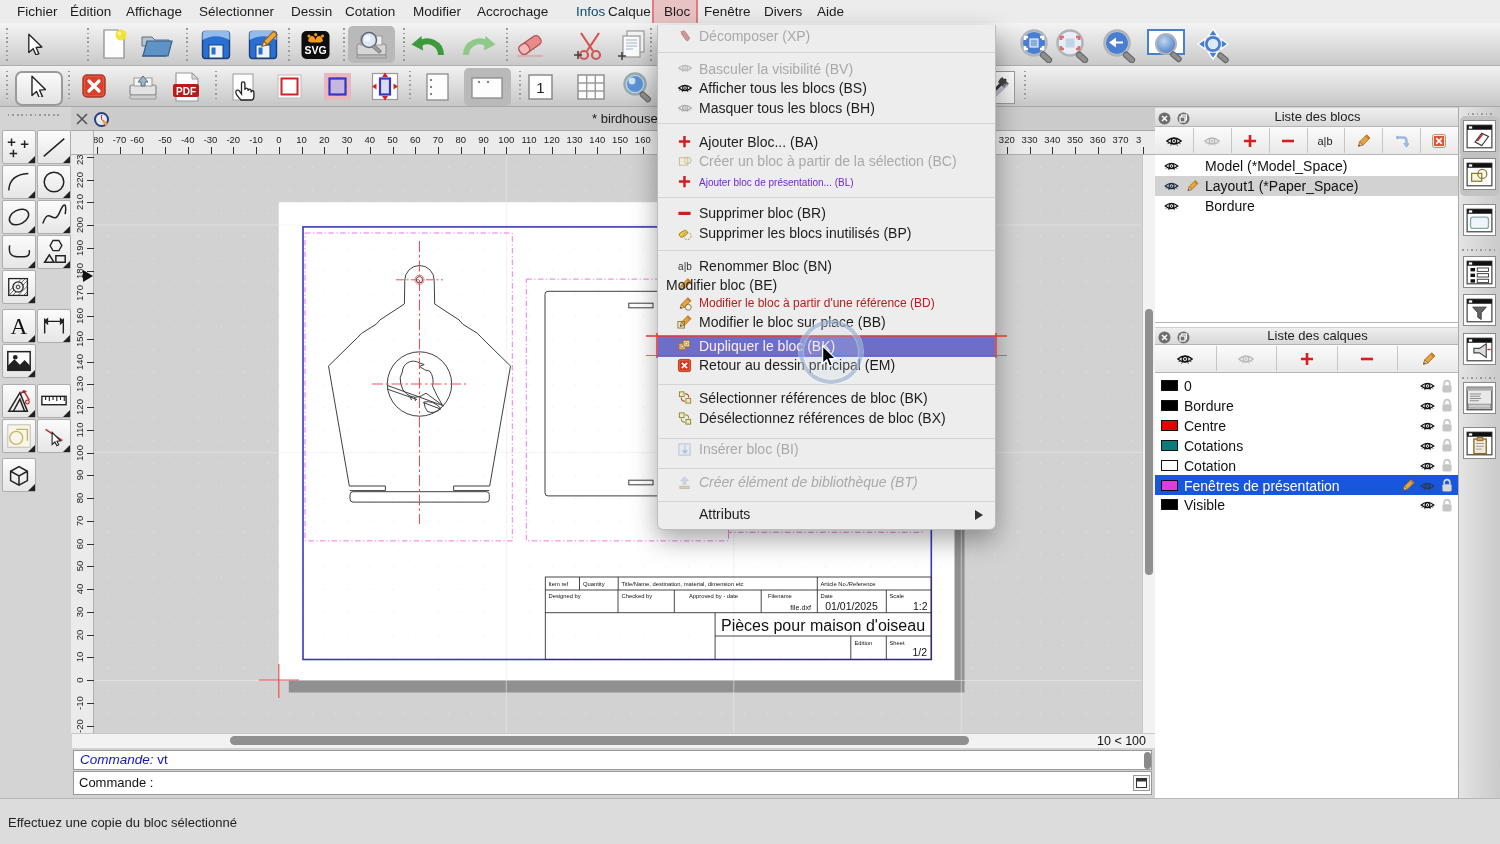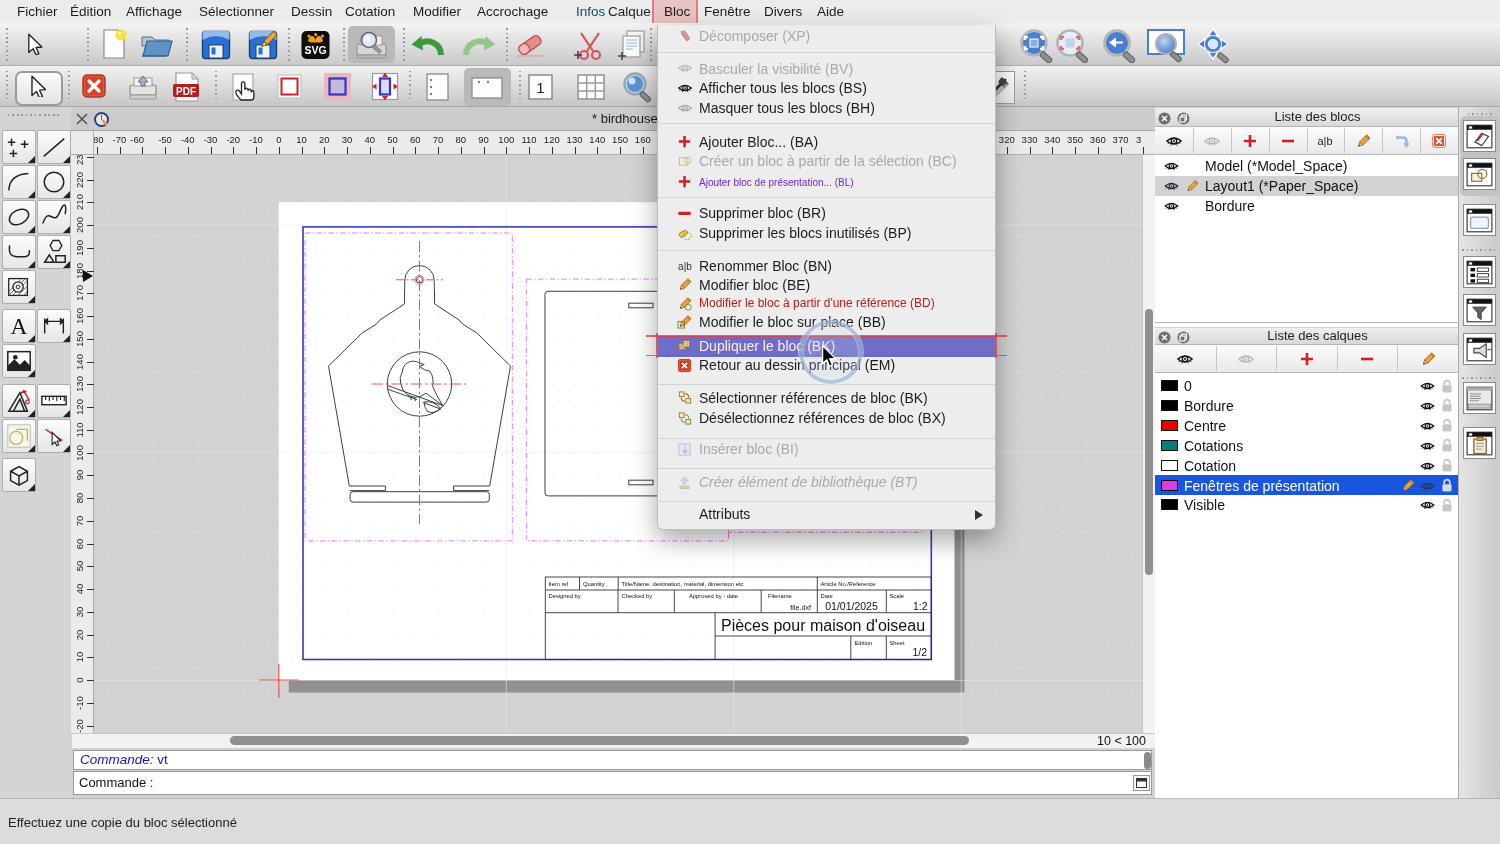--- a/index.html
+++ b/index.html
@@ -994,21 +994,21 @@
     </svg></div>
 <div style="position:absolute;left:699px;top:258.09999999999997px;font-size:14px;color:#1c1c1c;white-space:nowrap;">Renommer Bloc (BN)</div>
 <div style="position:absolute;left:677px;top:277.2px;width:16px;height:16px;"><svg width="15" height="15" viewBox="0 0 16 16">
       <g transform="rotate(45 8 8)">
         <rect x="6.2" y="1" width="4.6" height="10" fill="#e8a33d" stroke="#9a6a1f" stroke-width="0.8"></rect>
         <path d="M6.2 11 L8.5 15 L10.8 11 Z" fill="#e8c89a" stroke="#9a6a1f" stroke-width="0.8"></path>
         <path d="M7.6 13.4 L8.5 15 L9.4 13.4 Z" fill="#333"></path>
         <rect x="6.2" y="1" width="4.6" height="2" fill="#c87f28"></rect>
       </g>
     </svg></div>
-<div style="position:absolute;left:699px;top:276.59999999999997px;font-size:14px;color:#1c1c1c;white-space:nowrap;">Modifier bloc (BE)</div>
+<div style="position:absolute;left:666px;top:276.59999999999997px;font-size:14px;color:#1c1c1c;white-space:nowrap;">Modifier bloc (BE)</div>
 <div style="position:absolute;left:677px;top:296.3px;width:16px;height:16px;"><svg width="15" height="15" viewBox="0 0 16 16">
       <g transform="rotate(45 8 8)">
         <rect x="6.2" y="1" width="4.6" height="10" fill="#e8a33d" stroke="#9a6a1f" stroke-width="0.8"></rect>
         <path d="M6.2 11 L8.5 15 L10.8 11 Z" fill="#e8c89a" stroke="#9a6a1f" stroke-width="0.8"></path>
         <path d="M7.6 13.4 L8.5 15 L9.4 13.4 Z" fill="#333"></path>
         <rect x="6.2" y="1" width="4.6" height="2" fill="#c87f28"></rect>
       </g>
       <circle cx="12" cy="12" r="3.2" fill="none" stroke="#8a7a30" stroke-width="1"></circle>
     </svg></div>
 <div style="position:absolute;left:699px;top:295.7px;font-size:12px;color:#b91c1c;white-space:nowrap;">Modifier le bloc à partir d'une référence (BD)</div>

